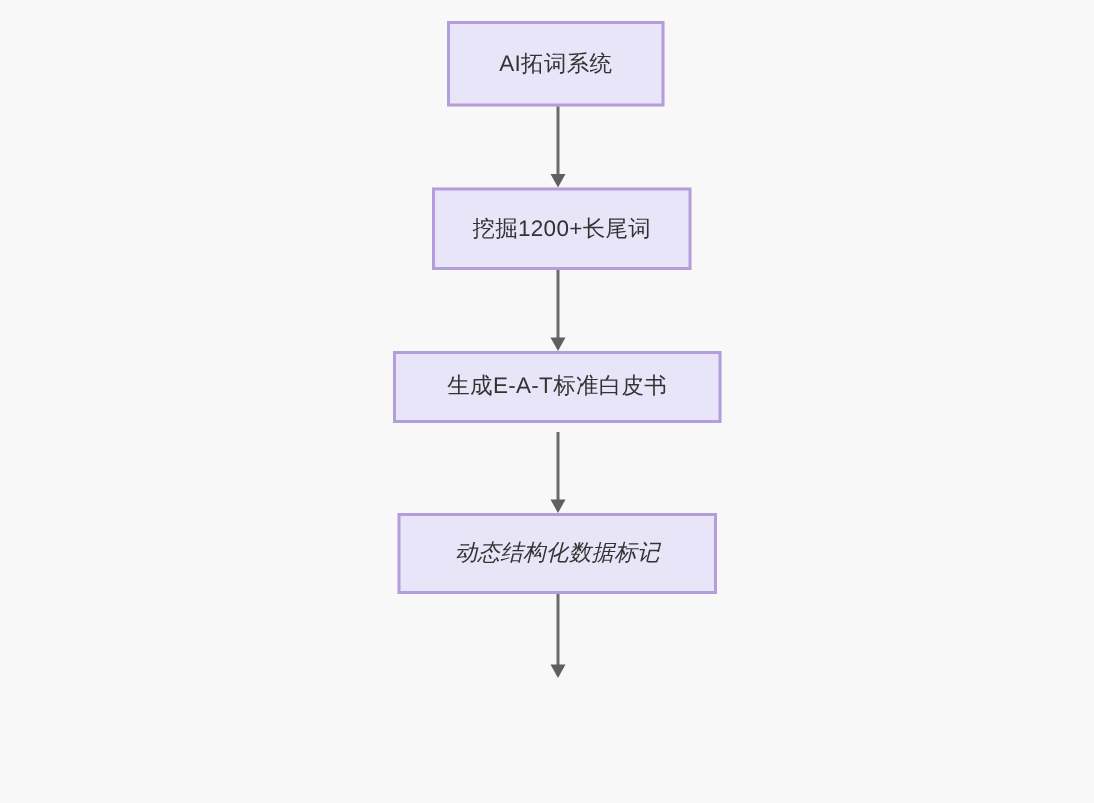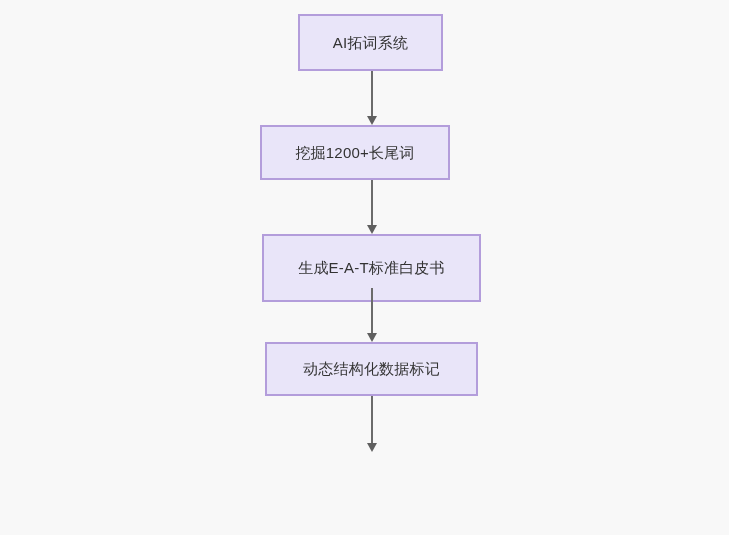--- a/index.html
+++ b/index.html
@@ -32,23 +32,23 @@
     align-items: center;
     justify-content: center;
     text-align: center;
     white-space: nowrap;
   }
   .node-label {
     display: block;
   }
   
   .node-1 { left: 298px; top: 14px;  width: 145px; height: 57px; }
-  .node-2 { left: 260px; top: 125px; width: 190px; height: 55px; }
-  .node-3 { left: 262px; top: 234px; width: 219px; height: 68px; }
-  .node-4 { left: 265px; top: 342px; width: 213px; height: 54px; }
+  .node-2 { left: 288px; top: 125px; width: 173px; height: 55px; }
+  .node-3 { left: 262px; top: 234px; width: 219px; height: 48px; }
+  .node-4 { left: 265px; top: 342px; width: 213px; height: 54px; font-style: italic; }
   .node-5 { left: 253px; top: 452px; width: 234px; height: 53px; }
 
   
   .edge {
     position: absolute;
     left: 371px;
     width: 2px;
     background: #6b6b6b;
   }
   .edge-1 { top: 71px;  height: 46px; }

